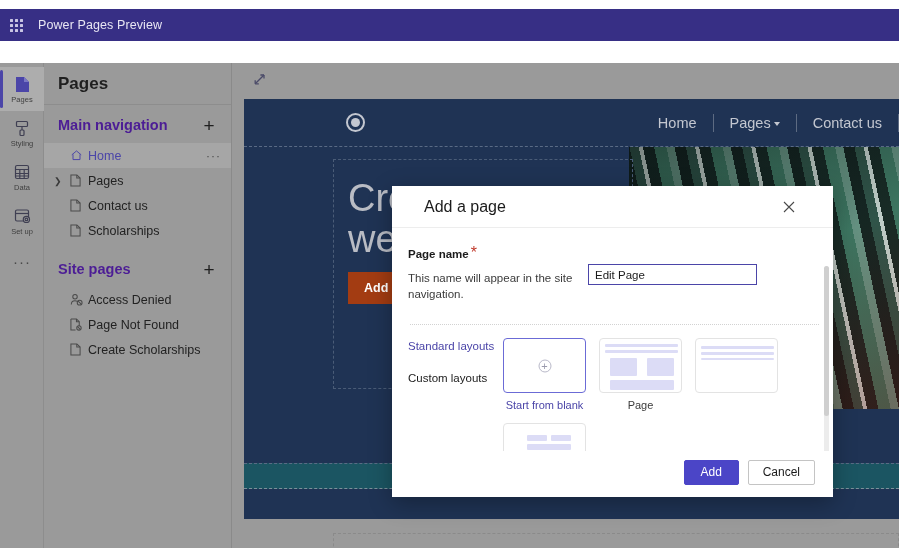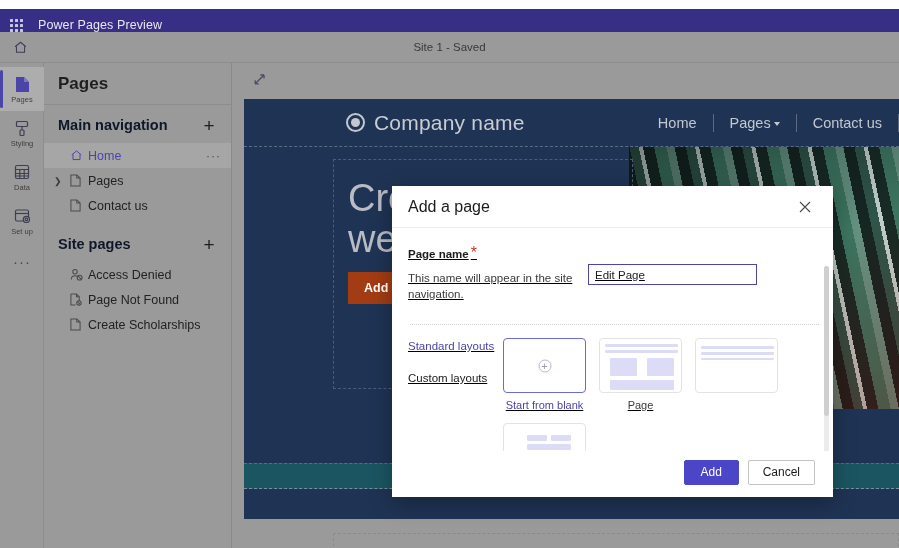--- a/index.html
+++ b/index.html
@@ -68,21 +68,21 @@
   }
   .panel-head {
     height: 42px; display: flex; align-items: center; padding: 0 14px;
     font-size: 17px; font-weight: bold; color: #1f1f1f;
     border-bottom: 1px solid #8d8d8d;
   }
   .group-head {
     display: flex; align-items: center; justify-content: space-between;
     padding: 10px 12px 8px 14px;
   }
-  .group-title { font-size: 14.5px; font-weight: bold; color: #0f172a; }
+  .group-title { font-size: 14.5px; font-weight: bold; color: #4c1d95; }
   .plus-btn {
     width: 20px; height: 20px; display:flex; align-items:center; justify-content:center;
     cursor: pointer; color:#1f1f1f; font-size: 19px; line-height: 1; font-weight: 300;
   }
   .nav-item {
     position: relative; display: flex; align-items: center; height: 25px;
     padding-left: 26px; cursor: pointer; font-size: 12.5px; color: #222;
   }
   .nav-item .chev {
     position: absolute; left: 10px; top: 50%; transform: translateY(-50%);
@@ -160,29 +160,29 @@
   }
 
   
   .scrim { position: absolute; inset: 0; background: transparent; }
   .dialog {
     position: absolute; left: 392px; top: 186px; width: 441px; height: 311px;
     background: #ffffff; box-shadow: 0 6px 22px rgba(0,0,0,.30);
     display: flex; flex-direction: column;
   }
   .dlg-head {
-    height: 42px; display: flex; align-items: center; padding: 0 16px;
+    height: 42px; display: flex; align-items: center; padding: 0 32px;
     border-bottom: 1px solid #ededed;
   }
   .dlg-title { font-size: 16px; color: #1b1b1b; font-weight: normal; }
   .dlg-close {
     margin-left: auto; width: 24px; height: 24px; display:flex; align-items:center; justify-content:center;
     cursor: pointer; color:#555; font-size: 15px; line-height:1;
   }
-  .dlg-body { position: relative; flex: 1; overflow: hidden; padding: 16px 12px 0 16px; text-decoration: underline; }
+  .dlg-body { position: relative; flex: 1; overflow: hidden; padding: 16px 12px 0 16px; }
 
   .field-row { display: flex; align-items: flex-start; }
   .field-left { width: 180px; padding-right: 12px; }
   .field-label { font-size: 11.5px; font-weight: bold; color: #1b1b1b; }
   .req { color: #c0392b; margin-left: 2px; }
   .field-help { font-size: 11.5px; color: #3b3b3b; margin-top: 9px; line-height: 1.35; }
   .txtfield {
     width: 169px; height: 21px; border: 1.5px solid #4b45a8; background:#fff;
     font-size: 11.5px; color: #1b1b1b; padding: 0 6px; outline: none;
     font-family: "Liberation Sans", sans-serif; margin-top: 20px;
@@ -246,29 +246,20 @@
           <i></i>
           <i></i>
           <i></i>
           <i></i>
           <i></i>
         </div>
     </div>
     <div class="suite-title">Power Pages Preview</div>
   </div>
 
-  <div class="cmdbar">
-    <div class="home-btn">
-      <svg width="15" height="15" viewBox="0 0 16 16" fill="none" stroke="#3e3e5c" stroke-width="1.1">
-        <path d="M2.2 7.2 8 2.4l5.8 4.8"></path>
-          <path d="M3.7 6.6V13h8.6V6.6"></path>
-      </svg>
-    </div>
-    <div class="site-status">Site 1 - Saved</div>
-  </div>
 
   <div class="rail">
     <div class="rail-item active">
       <span class="rail-ico">
         <svg width="15" height="17" viewBox="0 0 15 17">
             <path d="M1 1h8l5 5v10H1z" fill="#4b45a8"></path>
             <path d="M9 1v5h5" fill="#7b77c4"></path>
           </svg>
       </span>
       <span class="rail-label">Pages</span>
@@ -339,20 +330,29 @@
     <div class="nav-item">
       <span class="nico">
         <svg width="11" height="13" viewBox="0 0 12 14" fill="none" stroke="#4a4a4a" stroke-width="1.1">
             <path d="M1 1h6.5L11 4.3V13H1z"></path>
             <path d="M7.4 1v3.4H11"></path>
           </svg>
       </span>
       <span>Contact us</span>
     </div>
 
+    <div class="nav-item">
+      <span class="nico">
+        <svg width="11" height="13" viewBox="0 0 12 14" fill="none" stroke="#4a4a4a" stroke-width="1.1">
+            <path d="M1 1h6.5L11 4.3V13H1z"></path>
+            <path d="M7.4 1v3.4H11"></path>
+          </svg>
+      </span>
+      <span>Scholarships</span>
+    </div>
 
     <div class="group-head" style="margin-top:6px;">
       <span class="group-title">Site pages</span>
       <span class="plus-btn">+</span>
     </div>
 
     <div class="nav-item">
       <span class="nico">
         <svg width="13" height="13" viewBox="0 0 14 14" fill="none" stroke="#4a4a4a" stroke-width="1.1">
           <circle cx="5.4" cy="4" r="2.4"></circle>
@@ -396,21 +396,20 @@
             <path d="M12 2v3.6M12 2H8.4"></path>
             <path d="M3.2 10.8h3.6M3.2 10.8V7.2"></path>
         </svg>
       </span>
     </div>
 
     <div class="site">
       <div class="site-nav">
         <div class="brand">
           <span class="brand-mark"></span>
-          <span class="brand-name">Company name</span>
         </div>
         <div class="site-links">
           <span class="site-link">Home</span>
           <span class="link-div"></span>
           <span class="site-link"><span>Pages</span><i class="caret"></i></span>
           <span class="link-div"></span>
           <span class="site-link">Contact us</span>
           <span class="link-div"></span>
         </div>
       </div>

